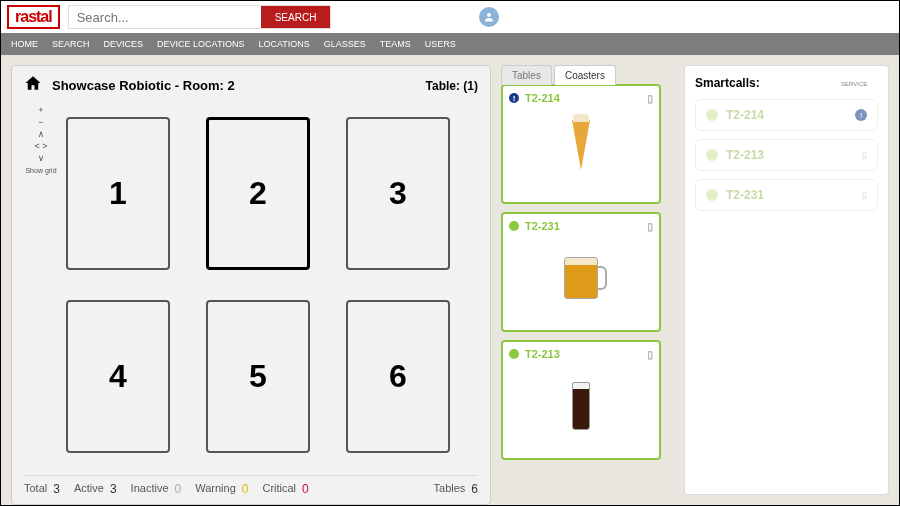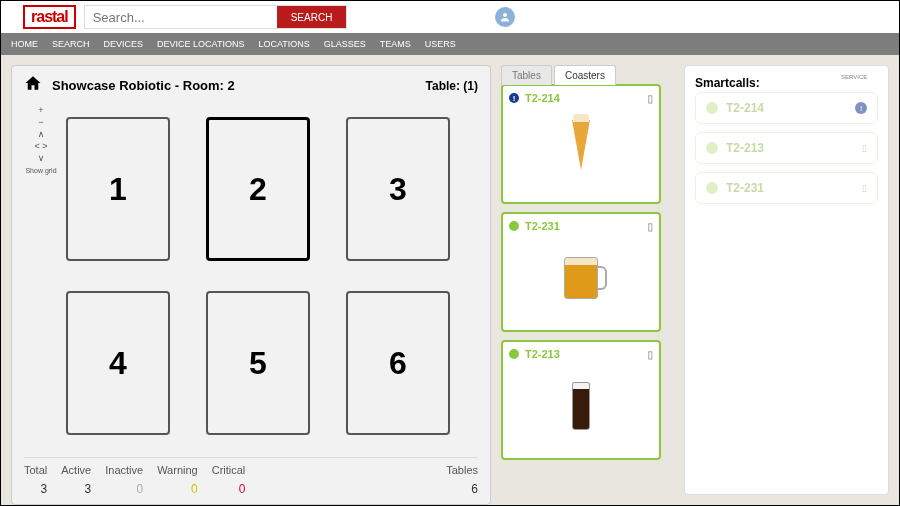--- a/index.html
+++ b/index.html
@@ -1,17 +1,17 @@
 <!DOCTYPE html>
 <html><head>
 <meta charset="utf-8">
 <style>
 *{margin:0;padding:0;box-sizing:border-box;font-family:Arial,Helvetica,sans-serif}
 body{background:#e9e5df;width:900px;height:506px;overflow:hidden;border:1px solid #000}
-.topbar{background:#fff;height:32px;display:flex;align-items:center;padding:0 22px;gap:8px}
+.topbar{background:#fff;height:32px;display:flex;align-items:center;padding:0 6px;gap:8px}
 .logo{border:2px solid #c00;padding:1px 6px;color:#c00;font-weight:bold;font-size:16px;letter-spacing:-1px}
 .searchbox{flex:0 0 260px;display:flex;border:1px solid #ddd;height:24px}
 .searchbox input{flex:1;border:none;padding:0 8px;font-size:13px;outline:none}
 .searchbox button{background:#b91c1c;color:#fff;border:none;padding:0 14px;font-size:10px;cursor:pointer}
 .user-icon{width:20px;height:20px;background:#8bb3d9;border-radius:50%;margin-left:140px;display:flex;align-items:center;justify-content:center;color:#fff;font-size:12px}
 .navbar{background:#7d7d7d;height:22px;display:flex;align-items:center;padding:0 10px;gap:14px}
 .navbar a{color:#fff;font-size:9px;text-decoration:none}
 .content{display:flex;gap:10px;padding:10px}
 .main-panel{background:#f2f2f2;width:480px;height:440px;border:1px solid #ccc;border-radius:4px;padding:8px 12px;display:flex;flex-direction:column}
 .panel-head{display:flex;align-items:center;gap:10px;margin-bottom:8px}
@@ -19,21 +19,21 @@
 .panel-title{font-size:13px;font-weight:bold;flex:1}
 .table-sel{font-size:12px;font-weight:bold}
 .panel-body{display:flex;flex:1}
 .controls{width:34px;display:flex;flex-direction:column;align-items:center;gap:2px;font-size:10px;color:#666;padding-top:0}
 .controls button{background:none;border:none;font-size:9px;color:#555;cursor:pointer}
 .controls .sg{font-size:7px;margin-top:2px;line-height:1}
 .tables-grid{flex:1;display:grid;grid-template-columns:repeat(3,1fr);grid-template-rows:repeat(2,1fr);gap:30px 36px;padding:12px 28px 18px 8px}
 .table-card{border:2px solid #555;border-radius:4px;display:flex;align-items:center;justify-content:center;font-size:32px;font-weight:bold;background:#f2f2f2;cursor:pointer}
 .table-card.sel{border:3px solid #000}
 .stats{display:flex;gap:14px;font-size:11px;color:#555;border-top:1px solid #ddd;padding-top:6px;margin-top:4px}
-.stat{display:flex;flex-direction:column;align-items:flex-end;gap:6px}
+.stat{display:flex;flex-direction:row;align-items:flex-start;gap:6px}
 .stat .v{font-size:12px}
 .stat .tot{color:#333}
 .stat .act{color:#333}
 .stat .ina{color:#aaa}
 .stat .warn{color:#d9c200}
 .stat .crit{color:#d04}
 .stats .spacer{flex:1}
 .right-col{width:160px;display:flex;flex-direction:column}
 .tabs{display:flex;gap:2px;margin-bottom:-1px;z-index:1}
 .tab{font-size:10px;padding:4px 10px;border:1px solid #ccc;border-bottom:none;border-radius:3px 3px 0 0;background:#e8e8e8;color:#777;cursor:pointer}
@@ -45,21 +45,21 @@
 .dot.blue{background:#1a3a8f;color:#fff;display:flex;align-items:center;justify-content:center;font-size:8px}
 .batt{margin-left:auto;font-size:10px;color:#aaa}
 .drink{flex:1;display:flex;align-items:center;justify-content:center}
 .glass{width:22px;height:60px;position:relative}
 .pilsner{width:0;height:0;border-left:9px solid transparent;border-right:9px solid transparent;border-top:50px solid #e8a73a;margin:0 auto}
 .pilsner-foam{position:absolute;top:-6px;left:3px;width:16px;height:8px;background:#f5e6c8;border-radius:3px 3px 0 0}
 .mug{width:34px;height:42px;background:linear-gradient(#f5e6c8 0 18%,#e09a1a 18% 100%);border:1px solid #aaa;border-radius:3px;position:relative}
 .mug::after{content:"";position:absolute;right:-10px;top:8px;width:8px;height:20px;border:2px solid #aaa;border-left:none;border-radius:0 6px 6px 0}
 .cola{width:18px;height:48px;background:linear-gradient(#f3f3f3 0 14%,#3a1a0a 14% 100%);border:1px solid #999;border-radius:2px 2px 3px 3px}
 .smart-panel{background:#fff;width:205px;height:430px;border:1px solid #ddd;border-radius:4px;padding:10px;margin-left:auto}
-.smart-title{font-size:12px;font-weight:bold;margin-bottom:2px}
+.smart-title{font-size:12px;font-weight:bold;margin-bottom:9px}
 .smartcall{border:1px solid #dce8c8;border-radius:6px;padding:8px 10px;display:flex;align-items:center;gap:8px;margin-bottom:8px;opacity:.55}
 .smartcall .sdot{width:12px;height:12px;border-radius:50%;background:#c9e29a}
 .smartcall .slabel{font-size:12px;color:#9bbb5c;font-weight:bold;flex:1}
 .smartcall .sic{font-size:9px;color:#aaa}
 .smartcall .sic.alert{width:12px;height:12px;background:#1a3a8f;border-radius:50%;color:#fff;display:flex;align-items:center;justify-content:center;font-size:8px}
 .svc{font-size:6px;color:#888;position:absolute;margin-top:-18px;margin-left:146px}
 </style>
 </head>
 <body>
 

